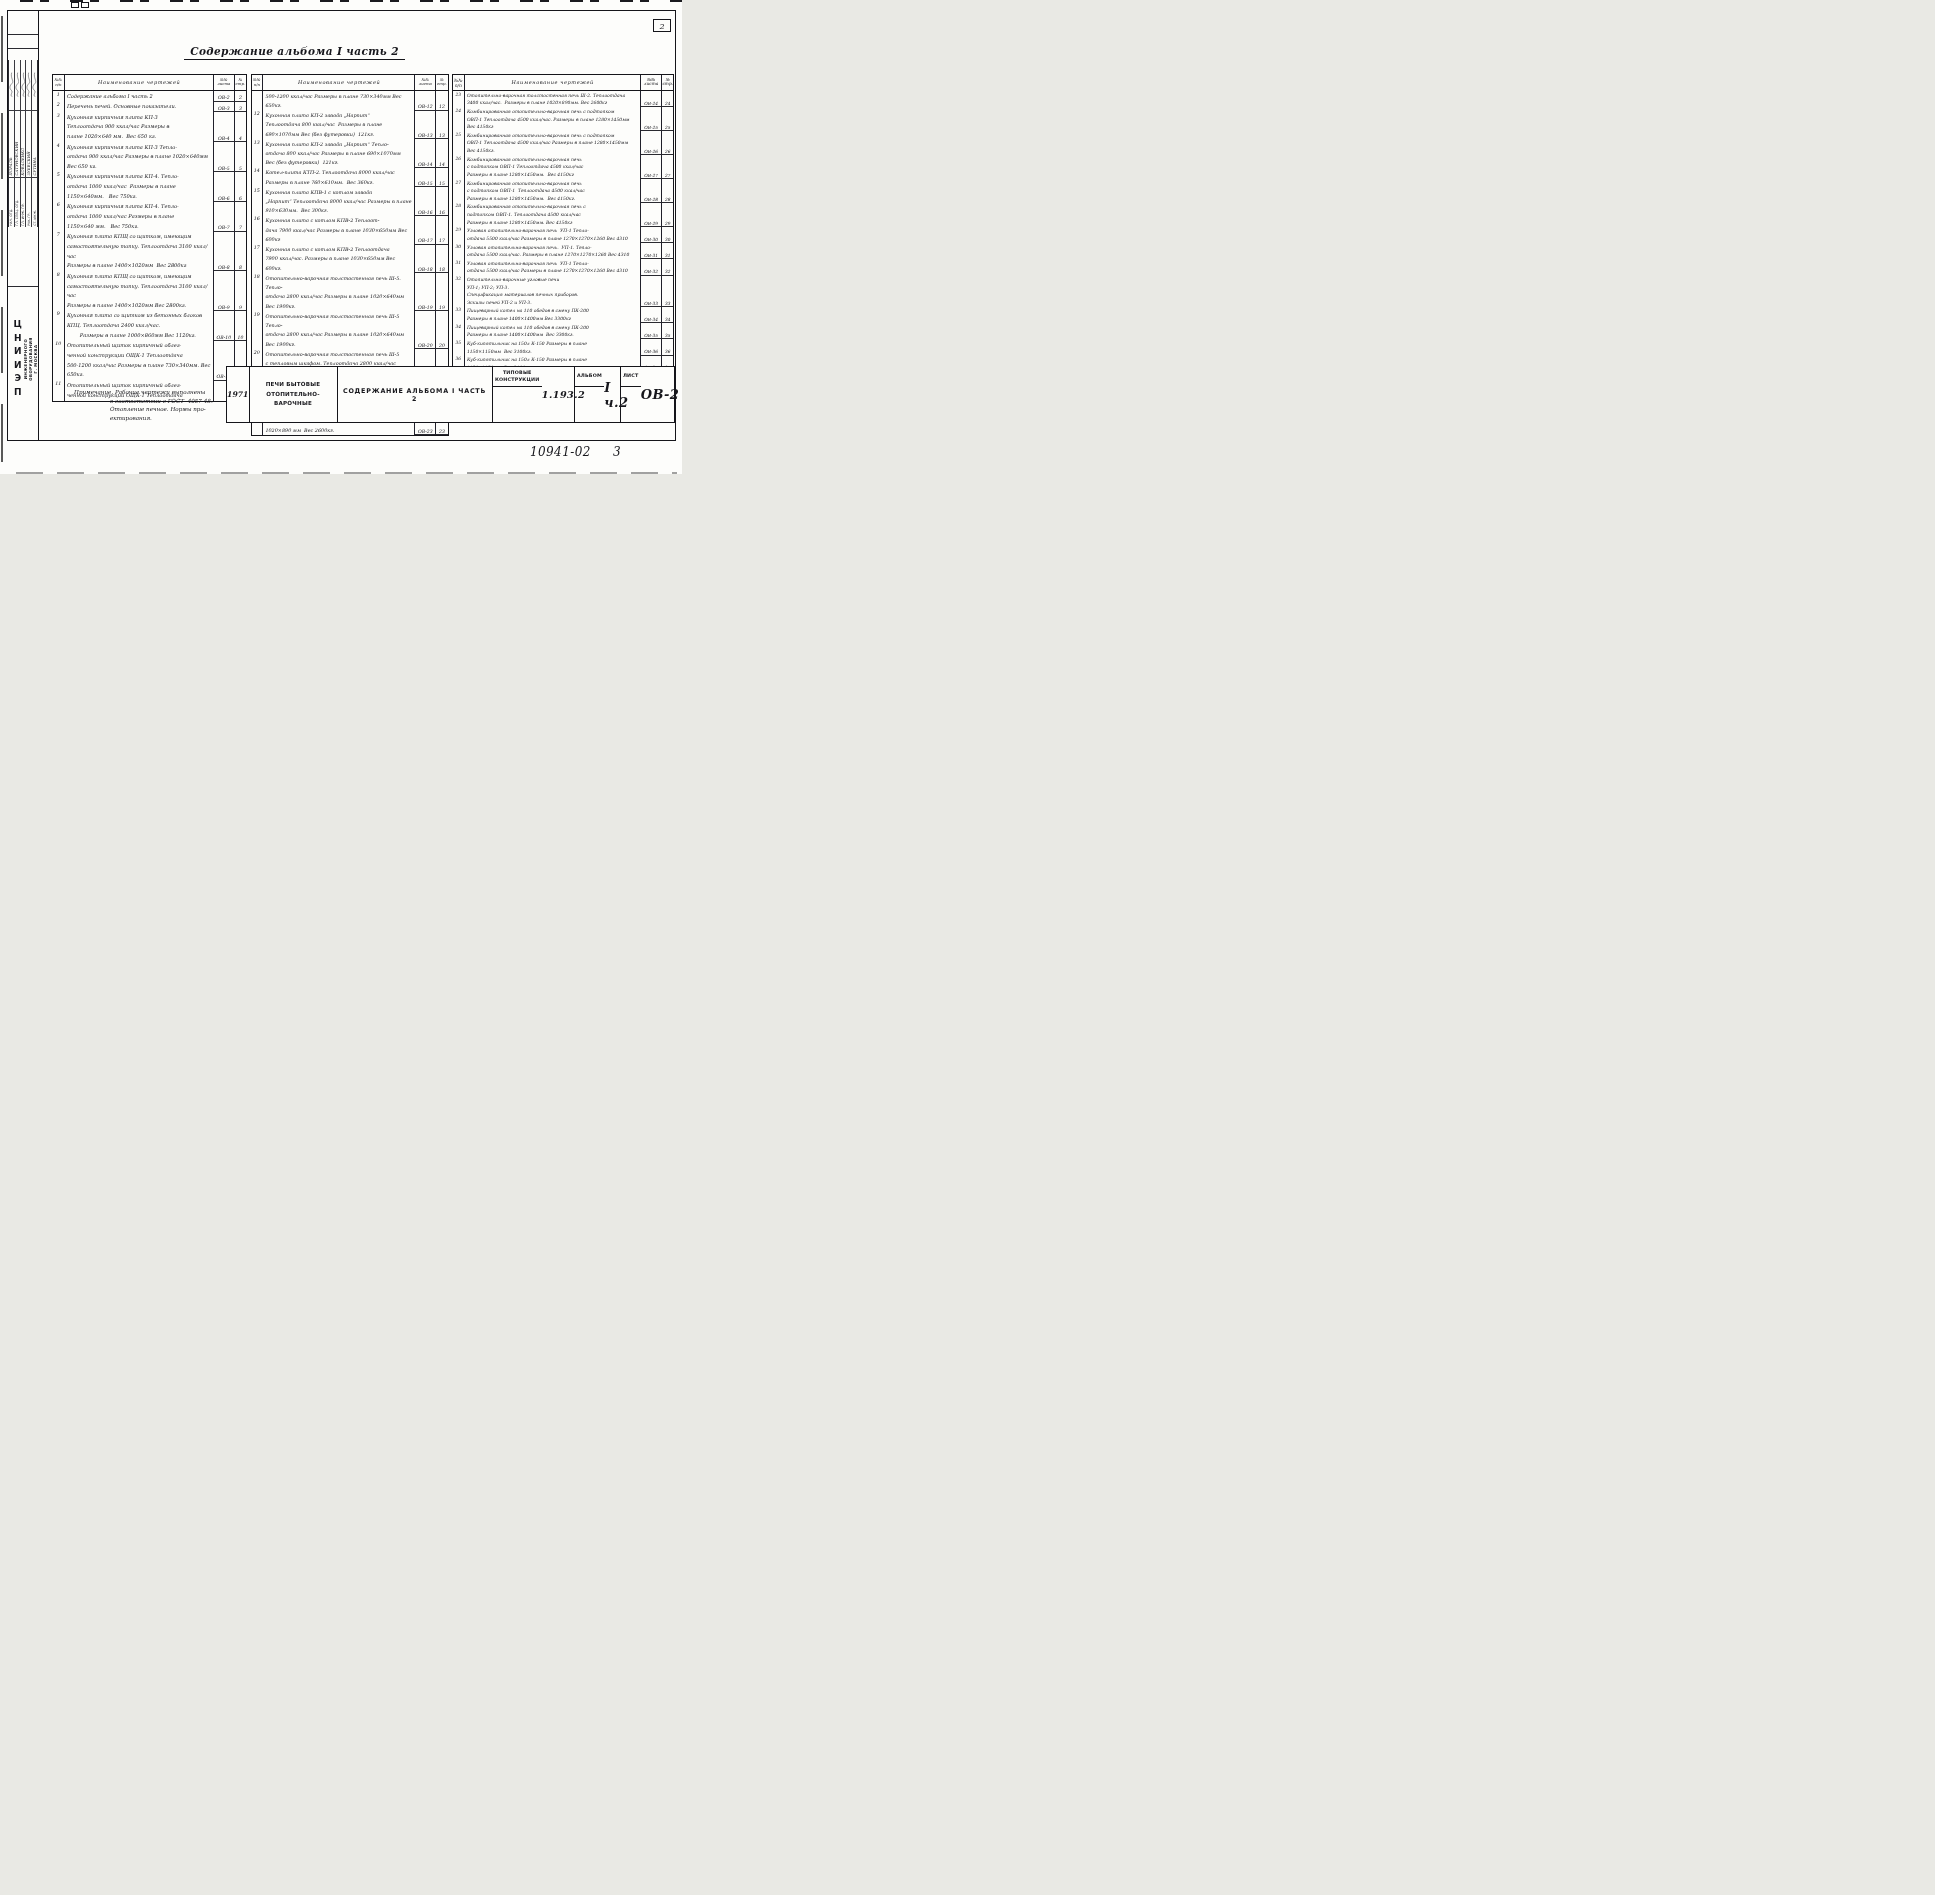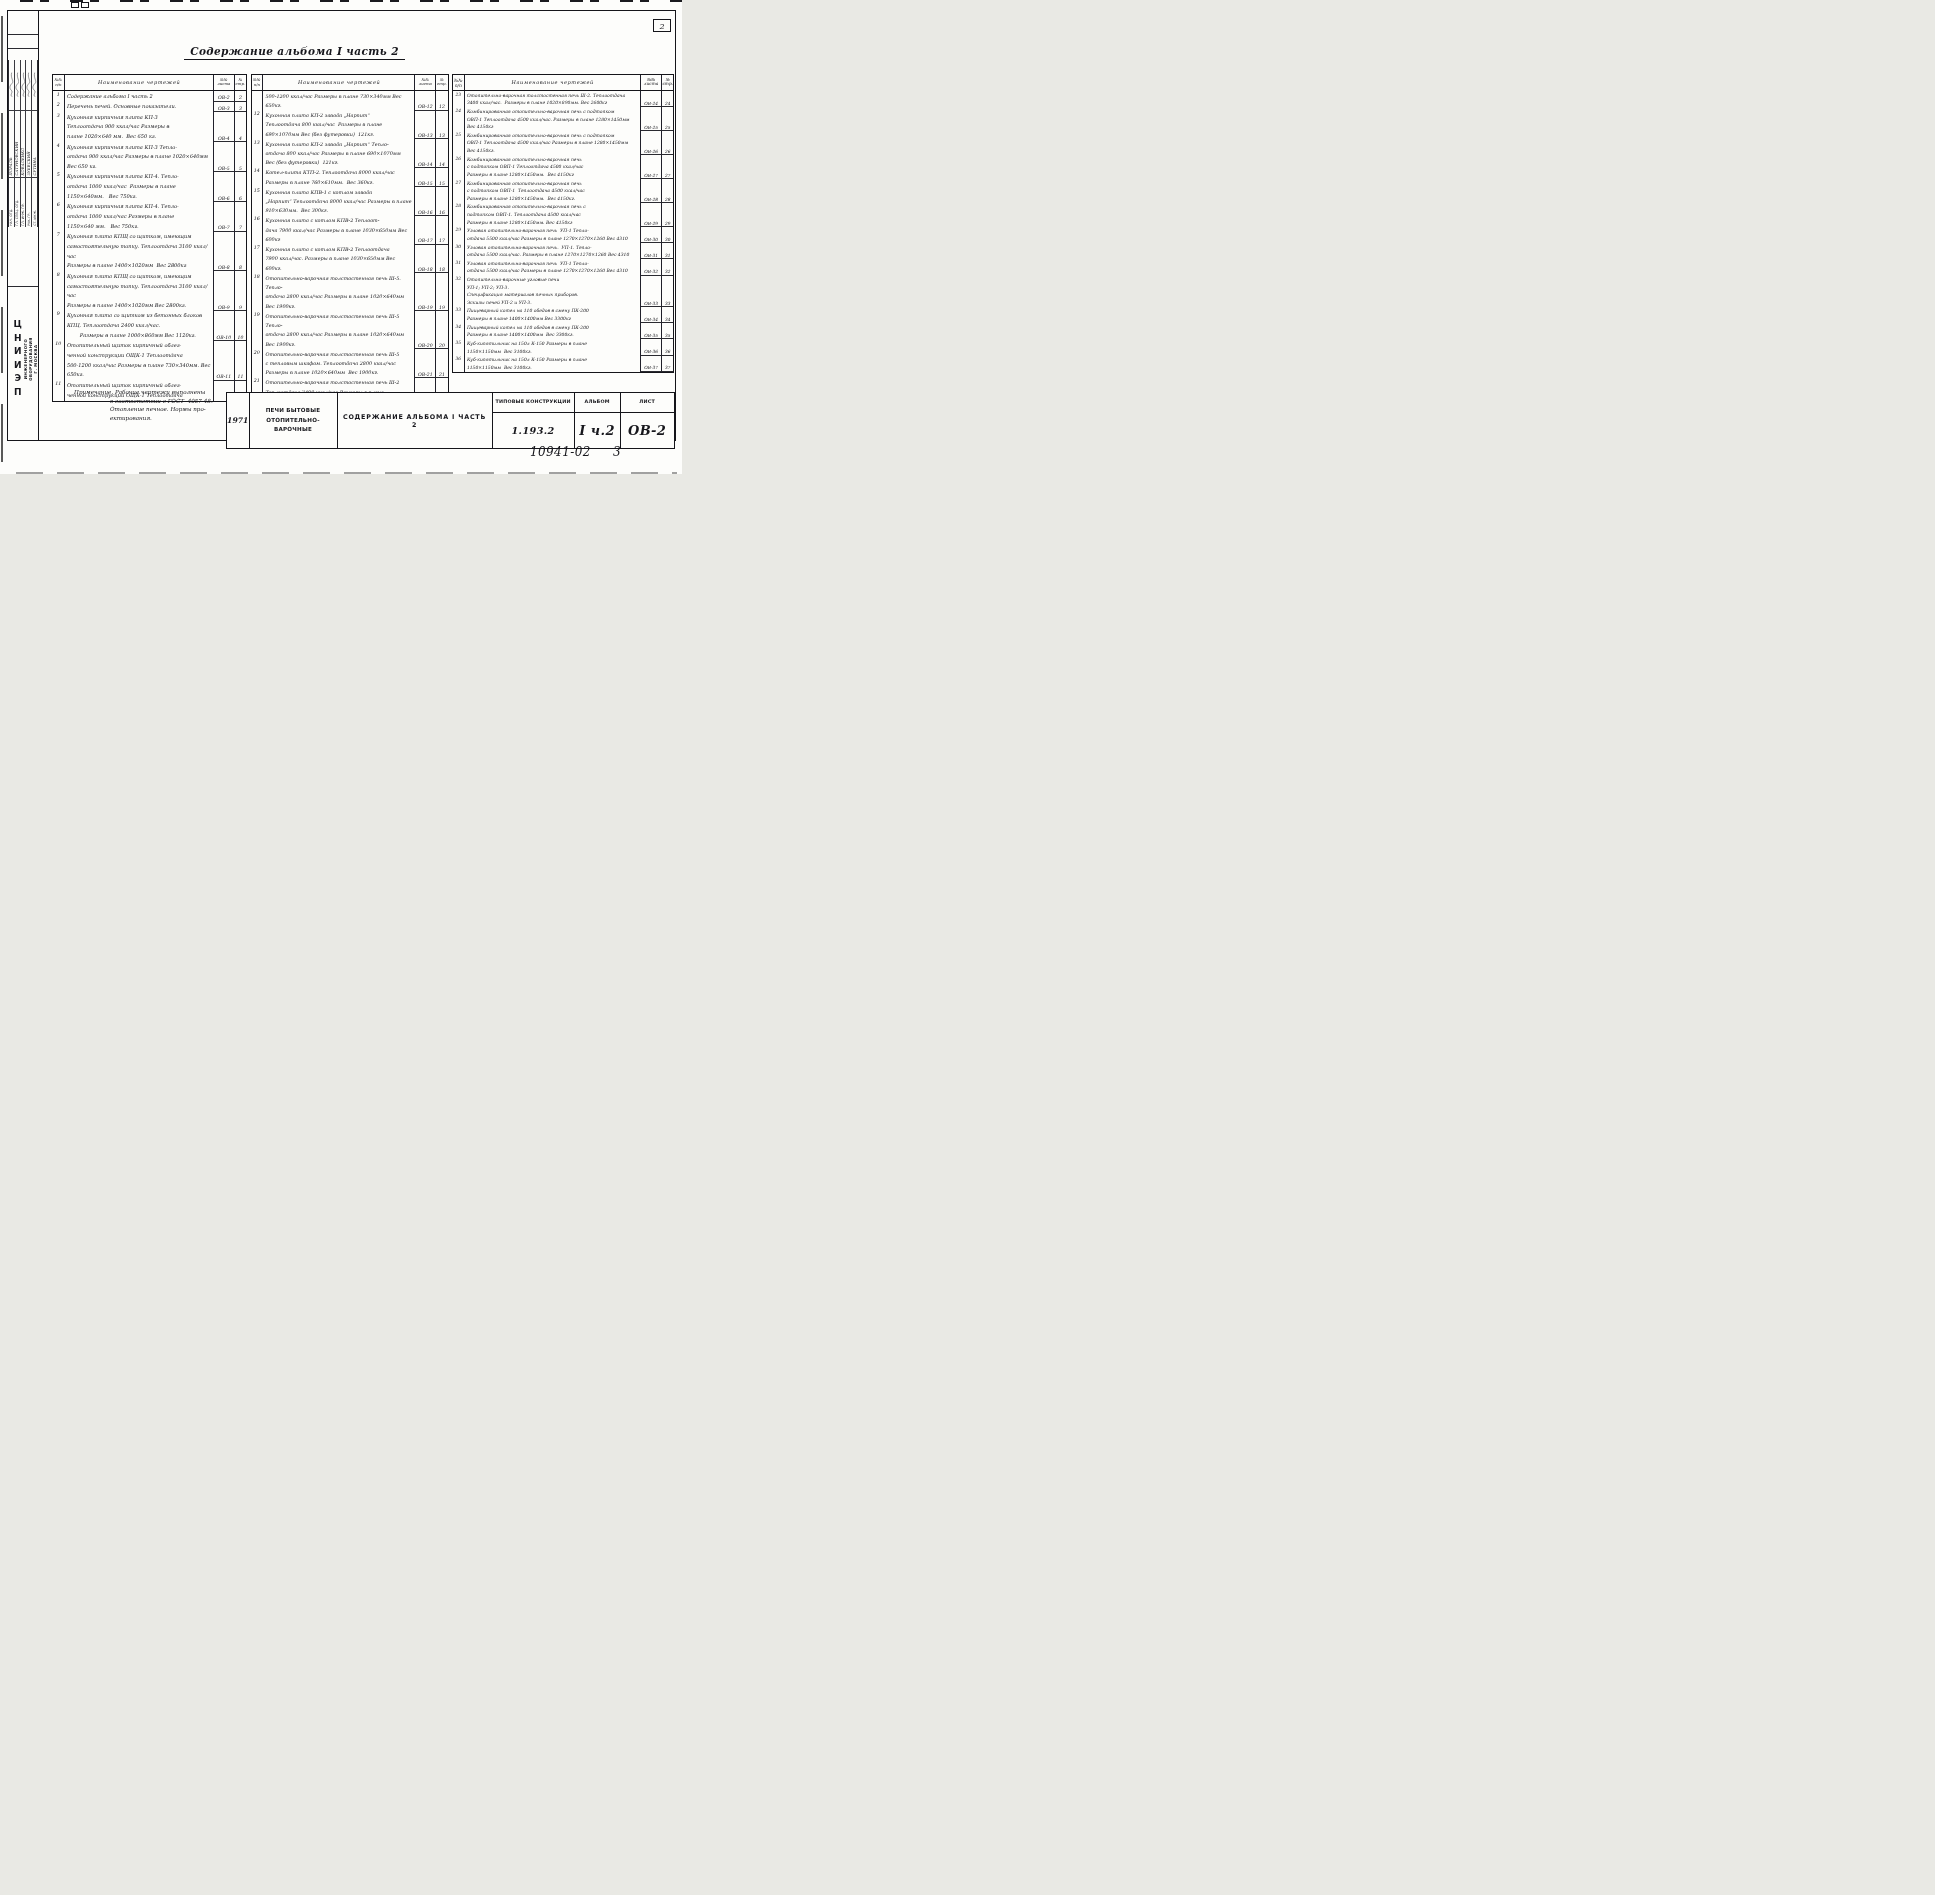--- a/index.html
+++ b/index.html
@@ -69,27 +69,27 @@
   .t2 .line{font-size:4.9px;line-height:9.3px}
   .t3 .line{font-size:4.5px;line-height:7.7px}
   .t3 .c-num{font-size:4.5px}
   .t3 .c-sheet,.t3 .c-page{font-size:4.3px}
 
   
   .note{position:absolute;left:74px;top:388px;width:173px;font-style:italic;font-size:5.6px;line-height:8.5px}
   .nline.ind{margin-left:36px}
 
   
-  .titleblock{position:absolute;left:226px;top:392px;right:7.4px;height:57px;border:1.1px solid #15151a;display:flex;background:#fdfdfb}
+  .titleblock{position:absolute;left:226px;top:366px;right:7.4px;height:57px;border:1.1px solid #15151a;display:flex;background:#fdfdfb}
   .tb-cell{border-right:0.9px solid #15151a;height:100%}
   .tb-cell:last-child{border-right:none}
   .tb-year{width:22.5px;display:flex;align-items:center;justify-content:center;font-size:7.7px;font-style:italic;font-weight:600}
   .tb-series{width:88px;display:flex;align-items:center;justify-content:center;text-align:center;font-size:5.6px;line-height:1.7;letter-spacing:0.2px;padding:0 3.1px}
   .tb-doc{flex:1;display:flex;align-items:center;justify-content:center;font-size:6.4px;letter-spacing:0.8px;text-align:center;padding:0 3.1px}
-  .tb-split{display:flex;flex-direction:column}
+  .tb-split{display:flex;flex-direction:row}
   .tb-type{width:82px}.tb-album{width:46px}.tb-sheetc{width:53px}
   .tb-label{height:20px;display:flex;align-items:center;justify-content:center;text-align:center;font-size:4.8px;line-height:1.3;
     border-bottom:0.7px solid #15151a;padding:0 2.3px;letter-spacing:0.2px}
   .tb-value{flex:1;display:flex;align-items:center;justify-content:center;font-style:italic;font-weight:700;font-size:9.7px;letter-spacing:0.4px}
   .tb-album .tb-value,.tb-sheetc .tb-value{font-size:13px}
 
   
   .footer-hand{position:absolute;left:530px;top:445px;font-style:italic;font-size:12px;letter-spacing:0.4px}
   .footer-hand .g2{margin-left:18px}
 </style>

